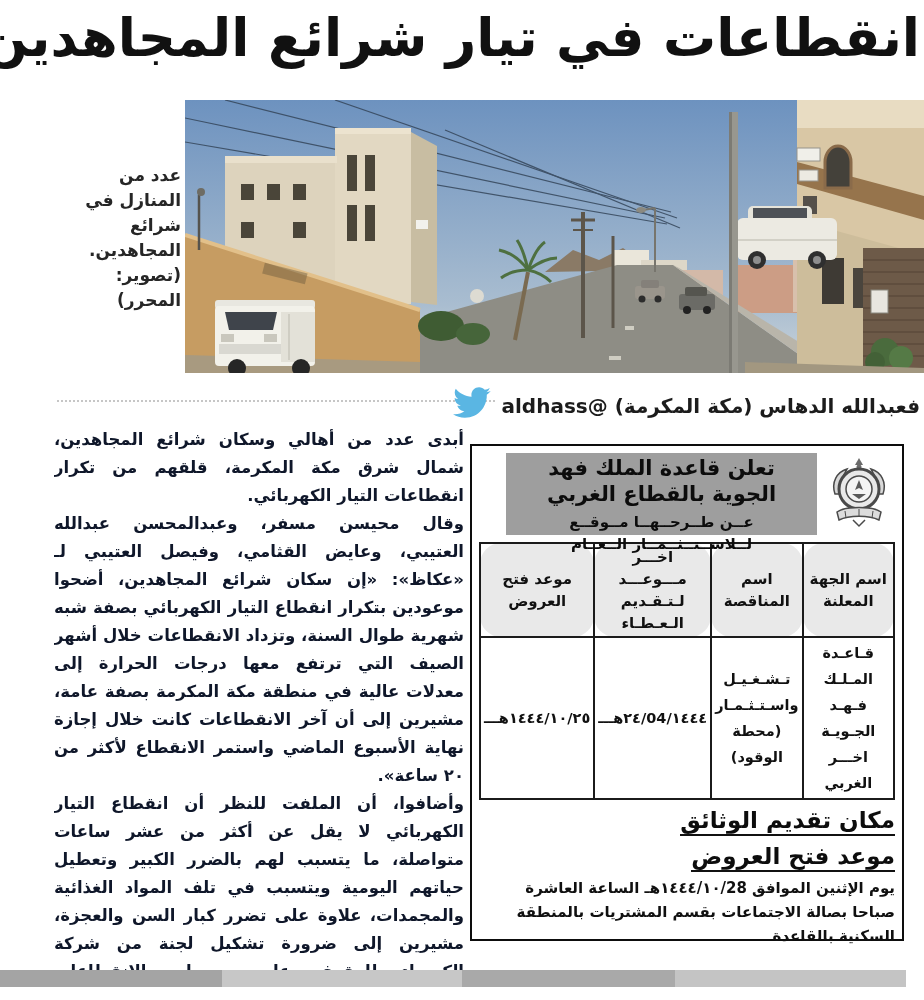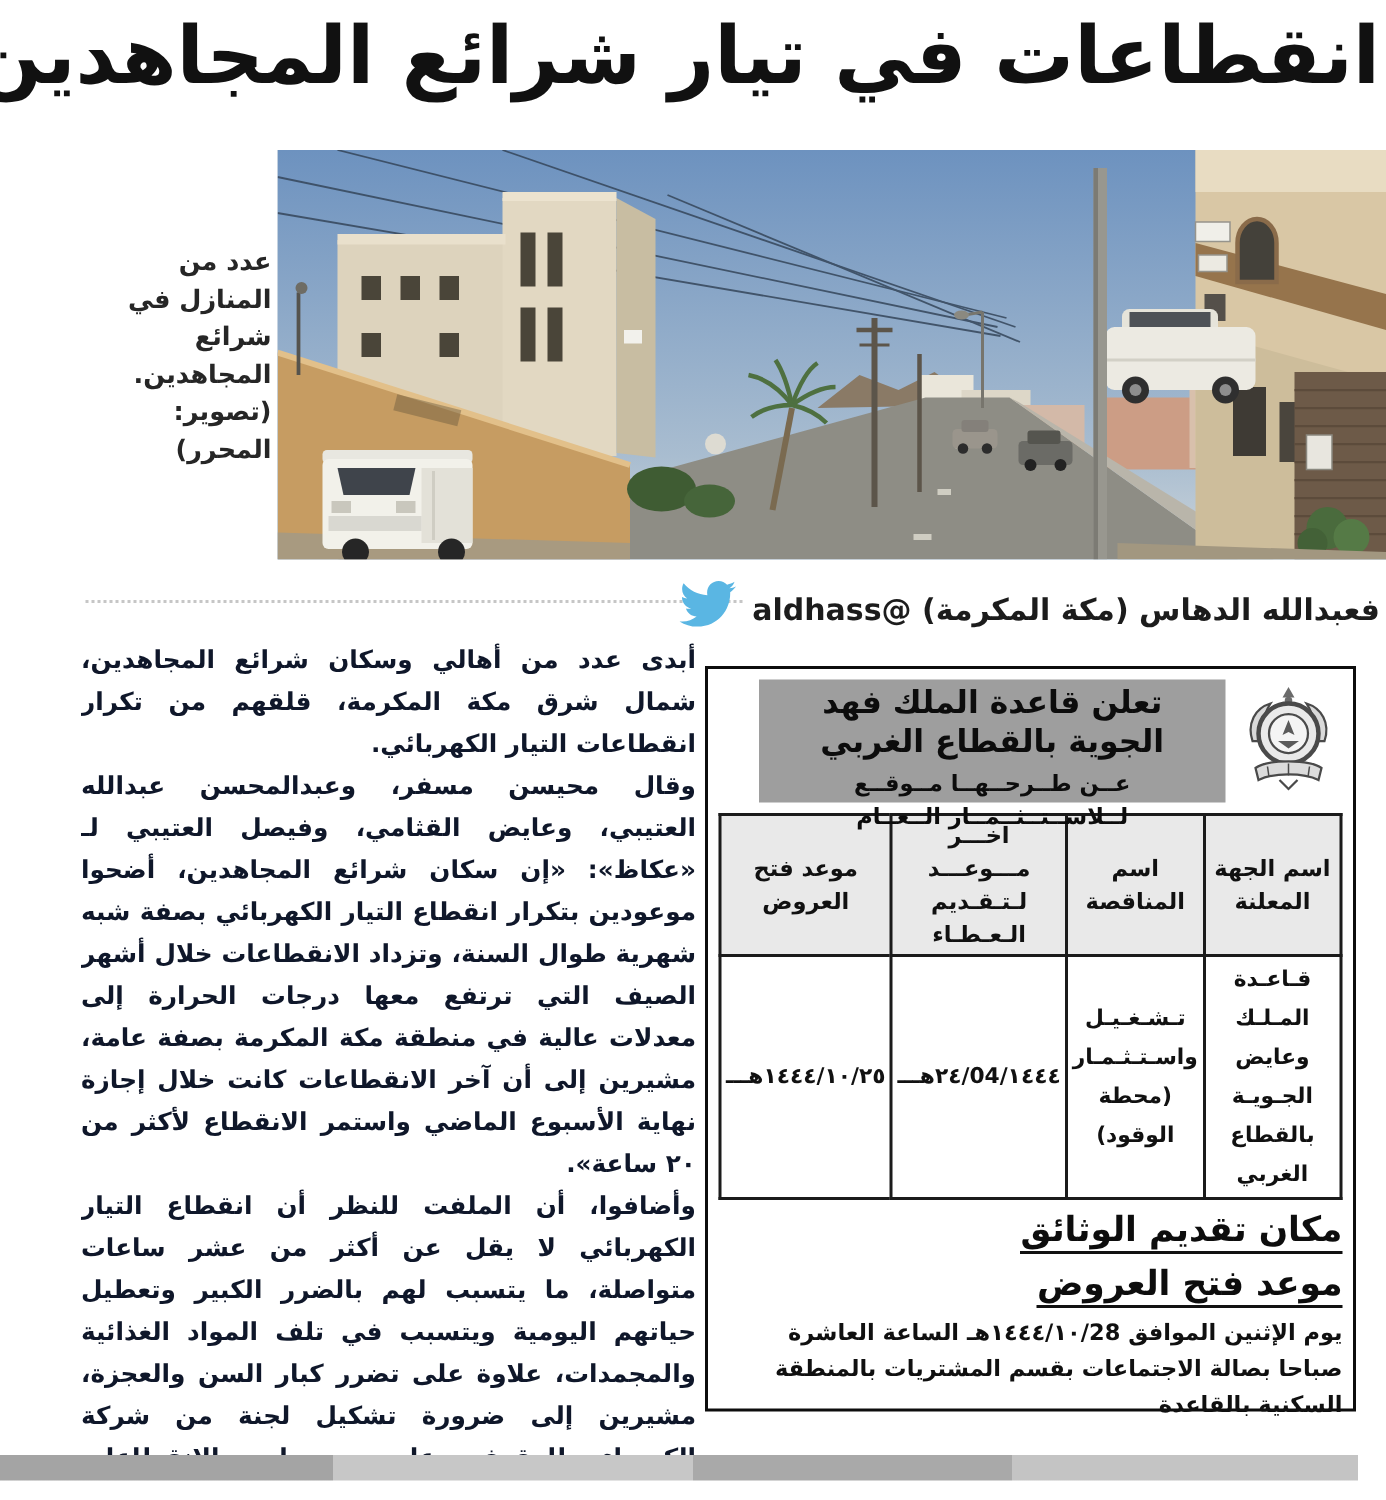--- a/index.html
+++ b/index.html
@@ -47,21 +47,21 @@
   .ad-titlebox{
     flex:1;background:#9e9e9e;color:#0c0c0c;text-align:center;
     display:flex;flex-direction:column;justify-content:flex-start;gap:4px;padding:2px 8px;margin-left:27px;
   }
   .ad-title1{font-size:21px;font-weight:bold;line-height:26px;}
   .ad-title2{font-size:15px;font-weight:bold;line-height:22px;}
   table.tender{width:100%;border-collapse:collapse;margin-top:7px;}
   table.tender th,table.tender td{border:2px solid #1b1b1b;padding:2px 3px;}
   table.tender th{
     background:#e9e9e9;font-size:15px;font-weight:bold;color:#111;
-    height:56px;text-align:center;line-height:22px;
+    height:56px;text-align:center;line-height:22px;border-radius:21px;
   }
   table.tender td{
     height:106px;text-align:center;vertical-align:middle;
     font-size:14.5px;font-weight:bold;color:#111;line-height:26px;
   }
   td.date-cell{white-space:nowrap;font-size:14px;}
   .sec-head{
     margin-top:8px;font-size:23px;font-weight:bold;color:#0d0d0d;
     display:inline-block;border-bottom:2px solid #111;padding-bottom:2px;line-height:24px;
   }
@@ -279,21 +279,21 @@
 
   <table class="tender">
     <tbody>
         <tr>
       <th style="width:25%">اسم الجهة المعلنة</th>
       <th style="width:21%">اسم المناقصة</th>
       <th style="width:28%">اخـــر مـــوعـــد لـتـقـديم الـعـطـاء</th>
       <th style="width:26%">موعد فتح العروض</th>
     </tr>
     <tr>
-      <td>قـاعـدة المـلـك وعايض الجـويـة بالقطاع الغربي</td>
+      <td>قـاعـدة المـلـك فـهـد الجـويـة اخـــر الغربي</td>
       <td>تـشـغـيـل واسـتـثـمـار (محطة الوقود)</td>
       <td class="date-cell">١٤٤٤/04/٢٤هـــ</td>
       <td class="date-cell">١٤٤٤/١٠/٢٥هـــ</td>
     </tr>
   </tbody>
     </table>
 
   <div>
     <div class="sec-head">مكان تقديم الوثائق</div>
   </div>

